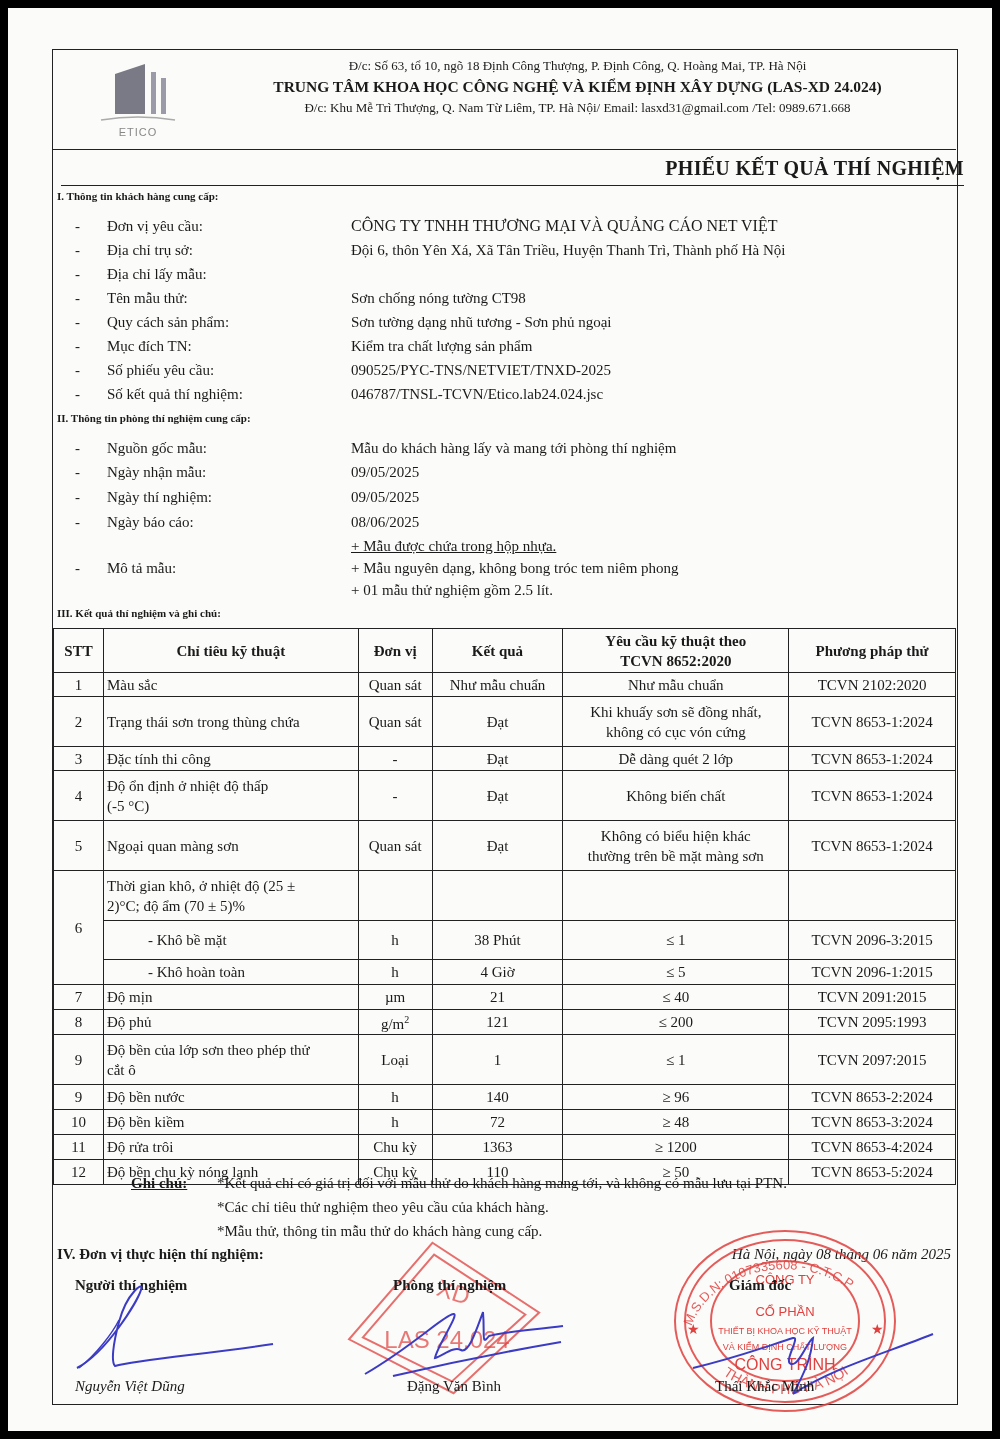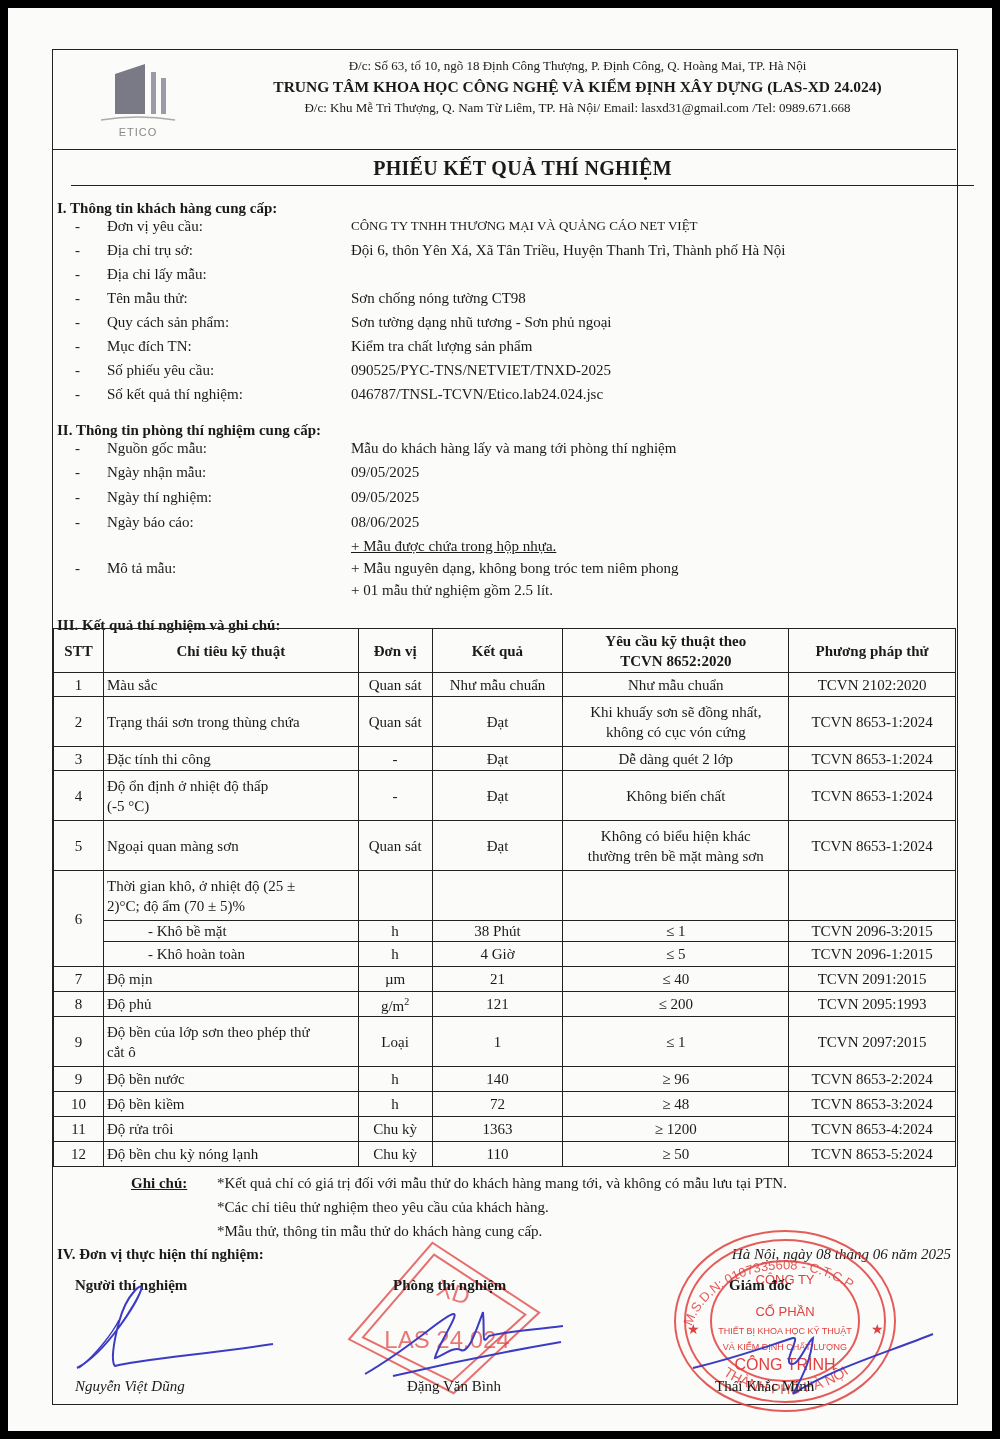--- a/index.html
+++ b/index.html
@@ -9,25 +9,25 @@
   .frame { position: absolute; left: 44px; top: 41px; width: 906px; height: 1356px; border: 1.5px solid #222; }
 
   
   .hdr { position: absolute; left: 0; top: 0; width: 903px; height: 100px; border-bottom: 1.5px solid #222; }
   .logo { position: absolute; left: 40px; top: 8px; width: 90px; height: 86px; }
   .hdr-lines { position: absolute; left: 150px; right: 4px; top: 6px; text-align: center; }
   .hdr-co { font-size: 16px; font-weight: bold; letter-spacing: 0.1px; line-height: 22px; }
   .hdr-addr { font-size: 13px; line-height: 20px; }
   .hdr-center { font-size: 15.5px; font-weight: bold; line-height: 22px; }
 
-  .title-bar { position: absolute; left: 18px; top: 100px; width: 903px; height: 36px; border-bottom: 1.5px solid #222; text-align: center; }
+  .title-bar { position: absolute; left: 8px; top: 100px; width: 903px; height: 36px; border-bottom: 1.5px solid #222; text-align: right; }
   .title { font-size: 20px; font-weight: bold; line-height: 36px; letter-spacing: 0.3px; }
 
   
-  .sec { position: absolute; left: 4px; font-size: 15px; font-weight: bold; margin-top: 10px; }
+  .sec { position: absolute; left: 4px; font-size: 11px; font-weight: bold; }
   .info { position: absolute; left: 0; width: 900px; font-size: 15px; }
   .info-row { position: relative; height: 24px; line-height: 24px; }
   .info-row .dash { position: absolute; left: 22px; }
   .info-row .lbl { position: absolute; left: 54px; }
   .info-row .val { position: absolute; left: 298px; }
 
   
   table.res { position: absolute; left: 0; top: 578px; width: 903px; border-collapse: collapse; font-size: 15px; }
   table.res th, table.res td { border: 1.2px solid #222; padding: 0 3px; vertical-align: middle; line-height: 20px; }
   table.res th { font-weight: bold; text-align: center; height: 44px; }
@@ -70,21 +70,21 @@
 
     <div class="title-bar">
       <div class="title">PHIẾU KẾT QUẢ THÍ NGHIỆM</div>
     </div>
 
     <div class="sec" style="top:140px;">I. Thông tin khách hàng cung cấp:</div>
     <div class="info" style="top:164px;">
       <div class="info-row">
           <span class="dash">-</span>
           <span class="lbl">Đơn vị yêu cầu:</span>
-          <span class="val" style="font-size:13px;">CÔNG TY TNHH THƯƠNG MẠI VÀ QUẢNG CÁO NET VIỆT</span>
+          <span class="val" style="font-size:16px;">CÔNG TY TNHH THƯƠNG MẠI VÀ QUẢNG CÁO NET VIỆT</span>
         </div>
       <div class="info-row">
           <span class="dash">-</span>
           <span class="lbl">Địa chỉ trụ sở:</span>
           <span class="val">Đội 6, thôn Yên Xá, Xã Tân Triều, Huyện Thanh Trì, Thành phố Hà Nội</span>
         </div>
       <div class="info-row">
           <span class="dash">-</span>
           <span class="lbl">Địa chỉ lấy mẫu:</span>
         </div>
@@ -209,21 +209,21 @@
             <td class="c">TCVN 8653-1:2024</td>
         </tr>
         <tr style="height:50px">
           <td class="c" rowspan="3">6</td>
             <td class="l"><span>Thời gian khô, ở nhiệt độ (25 ±</span><br><span>2)°C; độ ẩm (70 ± 5)%</span></td>
             <td></td>
             <td></td>
             <td></td>
             <td></td>
         </tr>
-        <tr style="height:21px">
+        <tr style="height:39px">
           <td class="l sub">- Khô bề mặt</td>
             <td class="c">h</td>
             <td class="c">38 Phút</td>
             <td class="c">≤ 1</td>
             <td class="c">TCVN 2096-3:2015</td>
         </tr>
         <tr style="height:25px">
           <td class="l sub">- Khô hoàn toàn</td>
             <td class="c">h</td>
             <td class="c">4 Giờ</td>

